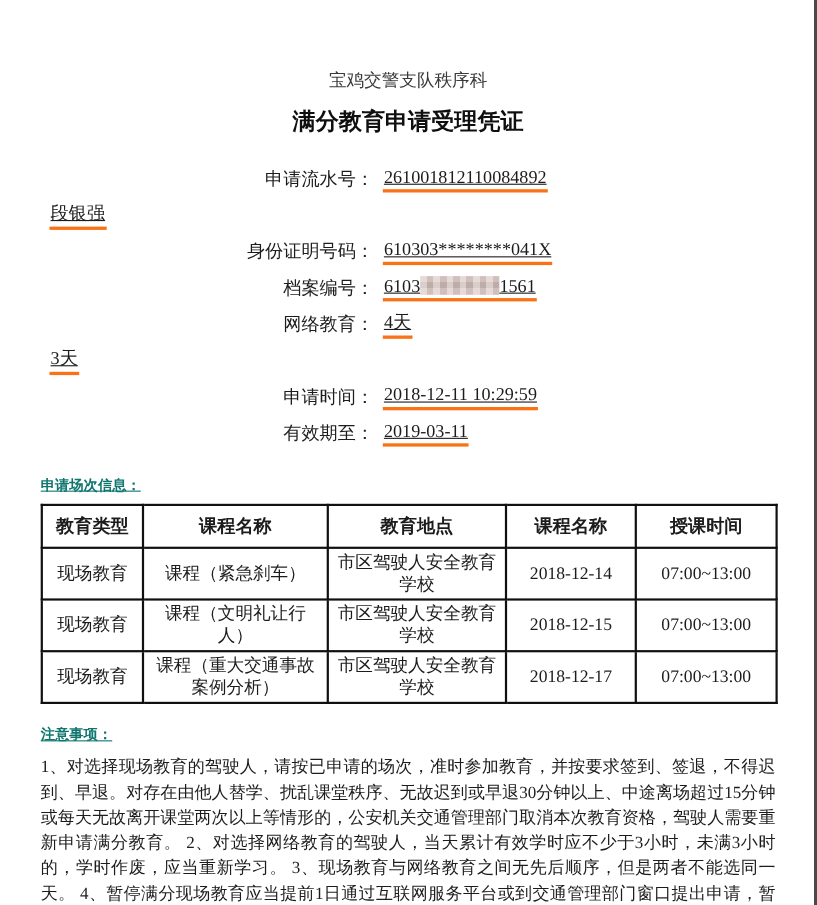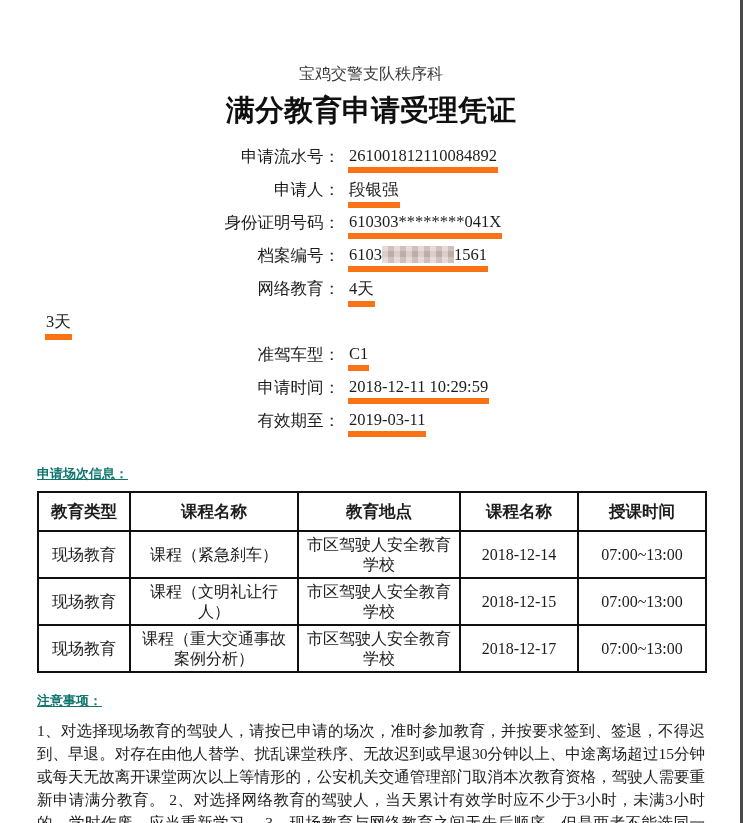--- a/index.html
+++ b/index.html
@@ -21,44 +21,45 @@
   .org-title {
     padding-top: 65px;
     text-align: center;
     font-size: 16px;
     line-height: 18px;
     color: #3a3a3a;
   }
   .doc-title {
     margin-top: 12px;
     text-align: center;
-    font-size: 29px;
+    font-size: 21px;
     line-height: 30px;
     font-weight: bold;
     color: #0f0f0f;
   }
 
   .fields { margin-top: 21px; }
   .field-row {
     height: 33px;
     display: flex;
-    align-items: flex-start;
+    align-items: center;
     font-size: 16.5px;
   }
   .field-label {
     width: 303px;
     text-align: right;
     white-space: nowrap;
   }
   .field-value {
     margin-left: 8px;
     display: inline-block;
-    border-bottom: 6px solid #f97316;
+    border-bottom: 3px solid #f97316;
     padding: 0 1px 1px 1px;
     white-space: nowrap;
+    text-decoration: underline;
   }
   .mosaic {
     display: inline-block;
     width: 72px; height: 17px;
     vertical-align: -3px;
     background-image:
       repeating-linear-gradient(90deg, rgba(255,255,255,0.35) 0 6px, rgba(0,0,0,0.04) 6px 12px),
       repeating-linear-gradient(0deg, #d8c7c3 0 6px, #c6b3af 6px 12px);
   }
 
@@ -111,41 +112,36 @@
 
   <div class="org-title">宝鸡交警支队秩序科</div>
   <div class="doc-title">满分教育申请受理凭证</div>
 
   <div class="fields">
     <div class="field-row">
       <span class="field-label">申请流水号：</span>
       <span class="field-value">261001812110084892</span>
     </div>
     <div class="field-row">
-      <span class="field-label">申请人：</span>
       <span class="field-value">段银强</span>
     </div>
     <div class="field-row">
       <span class="field-label">身份证明号码：</span>
       <span class="field-value">610303********041X</span>
     </div>
     <div class="field-row">
       <span class="field-label">档案编号：</span>
       <span class="field-value"><span>6103</span><span class="mosaic"></span><span>1561</span></span>
     </div>
     <div class="field-row">
       <span class="field-label">网络教育：</span>
       <span class="field-value">4天</span>
     </div>
     <div class="field-row">
       <span class="field-value">3天</span>
-    </div>
-    <div class="field-row">
-      <span class="field-label">准驾车型：</span>
-      <span class="field-value">C1</span>
     </div>
     <div class="field-row">
       <span class="field-label">申请时间：</span>
       <span class="field-value">2018-12-11 10:29:59</span>
     </div>
     <div class="field-row">
       <span class="field-label">有效期至：</span>
       <span class="field-value">2019-03-11</span>
     </div>
   </div>

